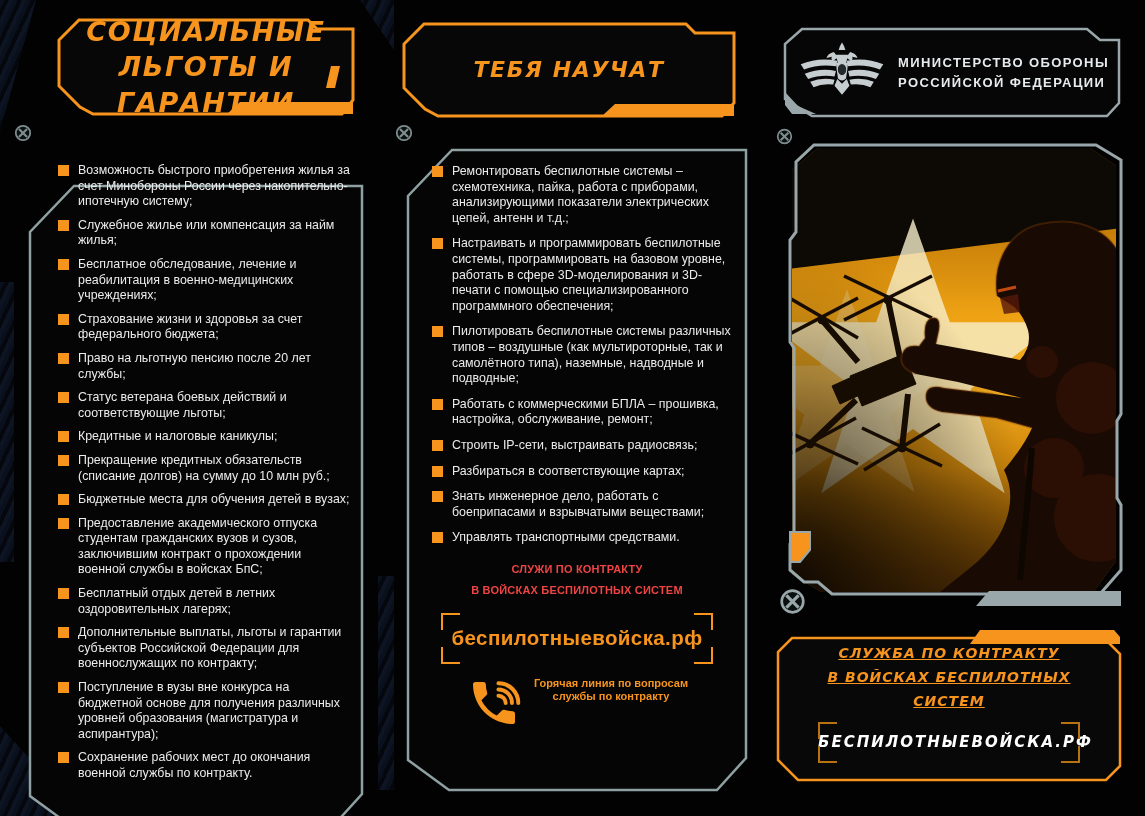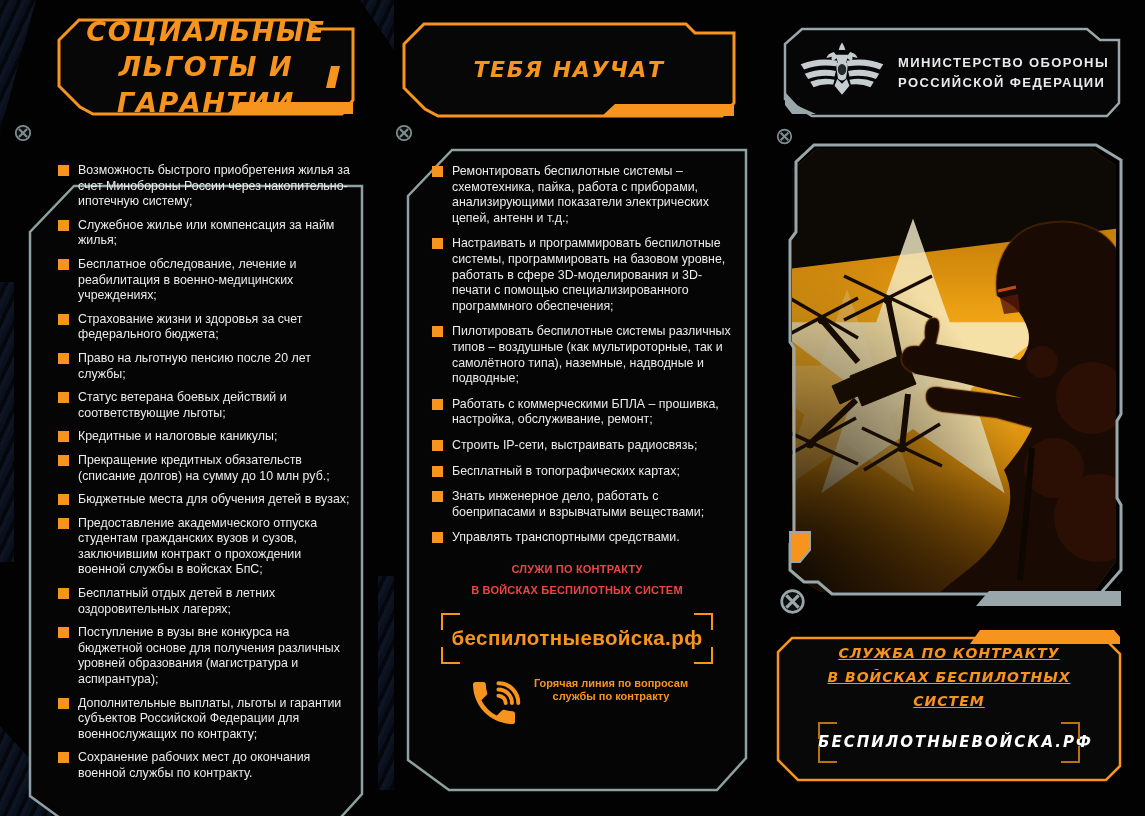--- a/index.html
+++ b/index.html
@@ -135,25 +135,25 @@
       <div class="list-item">
         <span class="bullet"></span>
         <span>Предоставление академического отпуска студентам гражданских вузов и сузов, заключившим контракт о прохождении военной службы в войсках БпС;</span>
       </div>
       <div class="list-item">
         <span class="bullet"></span>
         <span>Бесплатный отдых детей в летних оздоровительных лагерях;</span>
       </div>
       <div class="list-item">
         <span class="bullet"></span>
+        <span>Дополнительные выплаты, льготы и гарантии субъектов Российской Федерации для военнослужащих по контракту;</span>
+      </div>
+      <div class="list-item">
+        <span class="bullet"></span>
         <span>Поступление в вузы вне конкурса на бюджетной основе для получения различных уровней образования (магистратура и аспирантура);</span>
-      </div>
-      <div class="list-item">
-        <span class="bullet"></span>
-        <span>Дополнительные выплаты, льготы и гарантии субъектов Российской Федерации для военнослужащих по контракту;</span>
       </div>
       <div class="list-item">
         <span class="bullet"></span>
         <span>Сохранение рабочих мест до окончания военной службы по контракту.</span>
       </div>
     </div>
 </div>
 
 <div class="frame" style="left:400px;top:20px;width:338px;height:100px;text-decoration:underline;">
   <svg class="border" viewBox="0 0 338 100">
@@ -186,21 +186,21 @@
         <div class="list-item">
           <span class="bullet"></span>
           <span>Работать с коммерческими БПЛА – прошивка, настройка, обслуживание, ремонт;</span>
         </div>
         <div class="list-item">
           <span class="bullet"></span>
           <span>Строить IP-сети, выстраивать радиосвязь;</span>
         </div>
         <div class="list-item">
           <span class="bullet"></span>
-          <span>Бесплатный в топографических картах;</span>
+          <span>Разбираться в соответствующие картах;</span>
         </div>
         <div class="list-item">
           <span class="bullet"></span>
           <span>Знать инженерное дело, работать с боеприпасами и взрывчатыми веществами;</span>
         </div>
         <div class="list-item">
           <span class="bullet"></span>
           <span>Управлять транспортными средствами.</span>
         </div>
       </div>

